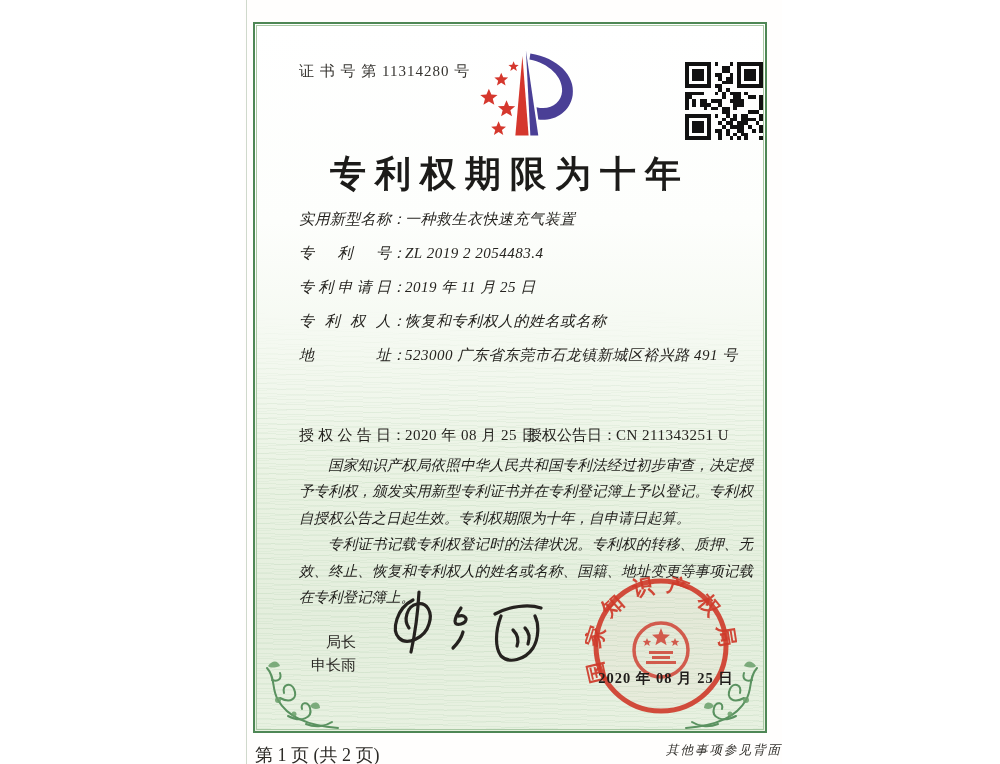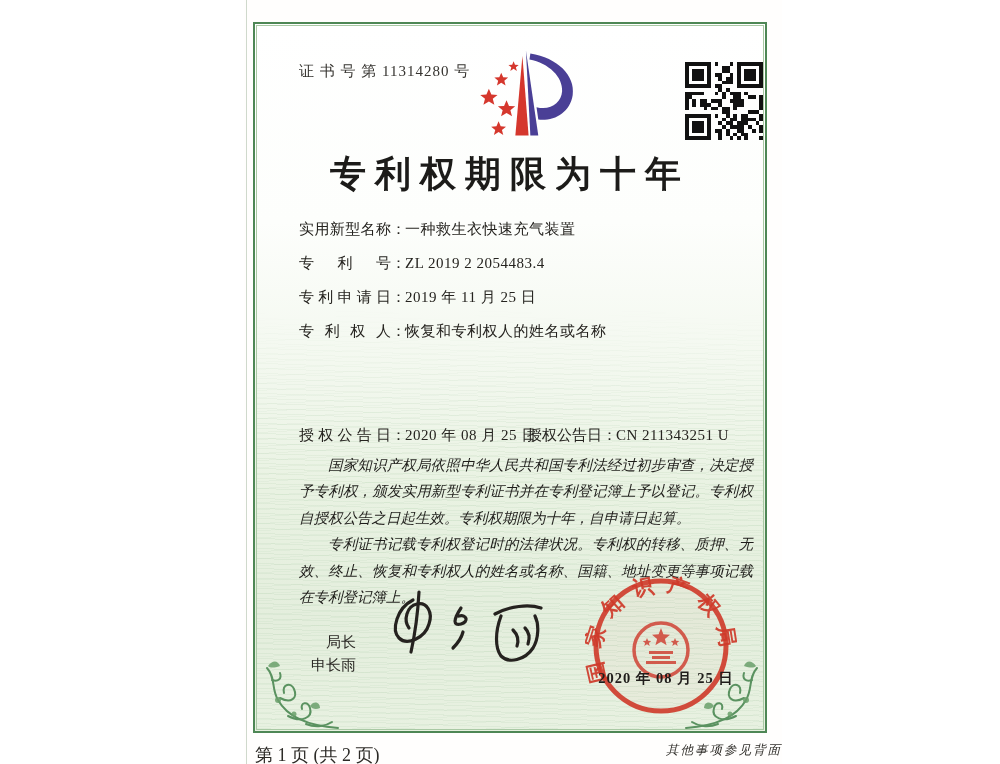--- a/index.html
+++ b/index.html
@@ -28,21 +28,21 @@
 
   #cert-number { left:44px; top:38px; font-size:15px; letter-spacing:1px; color:#35332f; }
 
   #logo { left:188px; top:20px; width:150px; height:100px; }
   #qr { left:430px; top:38px; width:78px; height:78px; }
   #qr svg { width:100%; height:100%; shape-rendering:crispEdges; }
 
   #title { left:0; top:126px; width:100%; text-align:center; font-size:36px; font-weight:600;
     letter-spacing:9px; color:#1c1b19; }
 
-  #fields { left:44px; top:196px; width:452px; }
+  #fields { left:44px; top:186px; width:452px;font-style:italic; }
   .frow { height:34px; font-size:15px; color:#25231f; white-space:nowrap; }
   .f-label { display:inline-block; width:92px; text-align:justify; text-align-last:justify; }
   .f-colon { display:inline-block; width:14px; }
   .f-value { letter-spacing:0.5px; }
   #grant-row { left:44px; top:402px; width:460px; font-size:15px; color:#25231f; white-space:nowrap; }
   #grant-no-pair { position:absolute; left:228px; top:0; }
 
   #paragraphs { left:44px; top:428px; width:454px; font-size:14.5px; line-height:1.82;
     color:#1e1d1a; text-align:justify; font-style:italic; }
   #paragraphs p { text-indent:2em; }
@@ -239,20 +239,23 @@
       </div>
       <div class="frow">
         <span class="f-label">专利号</span><span class="f-colon">：</span><span class="f-value">ZL 2019 2 2054483.4</span>
       </div>
       <div class="frow">
         <span class="f-label">专利申请日</span><span class="f-colon">：</span><span class="f-value">2019 年 11 月 25 日</span>
       </div>
       <div class="frow">
         <span class="f-label">专利权人</span><span class="f-colon">：</span><span class="f-value">恢复和专利权人的姓名或名称</span>
       </div>
+      <div class="frow">
+        <span class="f-label">地址</span><span class="f-colon">：</span><span class="f-value">523000 广东省东莞市石龙镇新城区裕兴路 491 号</span>
+      </div>
     </div>
 
     <div id="grant-row" class="abs">
       <span>
         <span class="f-label">授权公告日</span><span class="f-colon">：</span><span class="f-value">2020 年 08 月 25 日</span>
       </span>
       <span id="grant-no-pair">
         <span>授权公告日</span><span class="f-colon">：</span><span class="f-value">CN 211343251 U</span>
       </span>
     </div>

